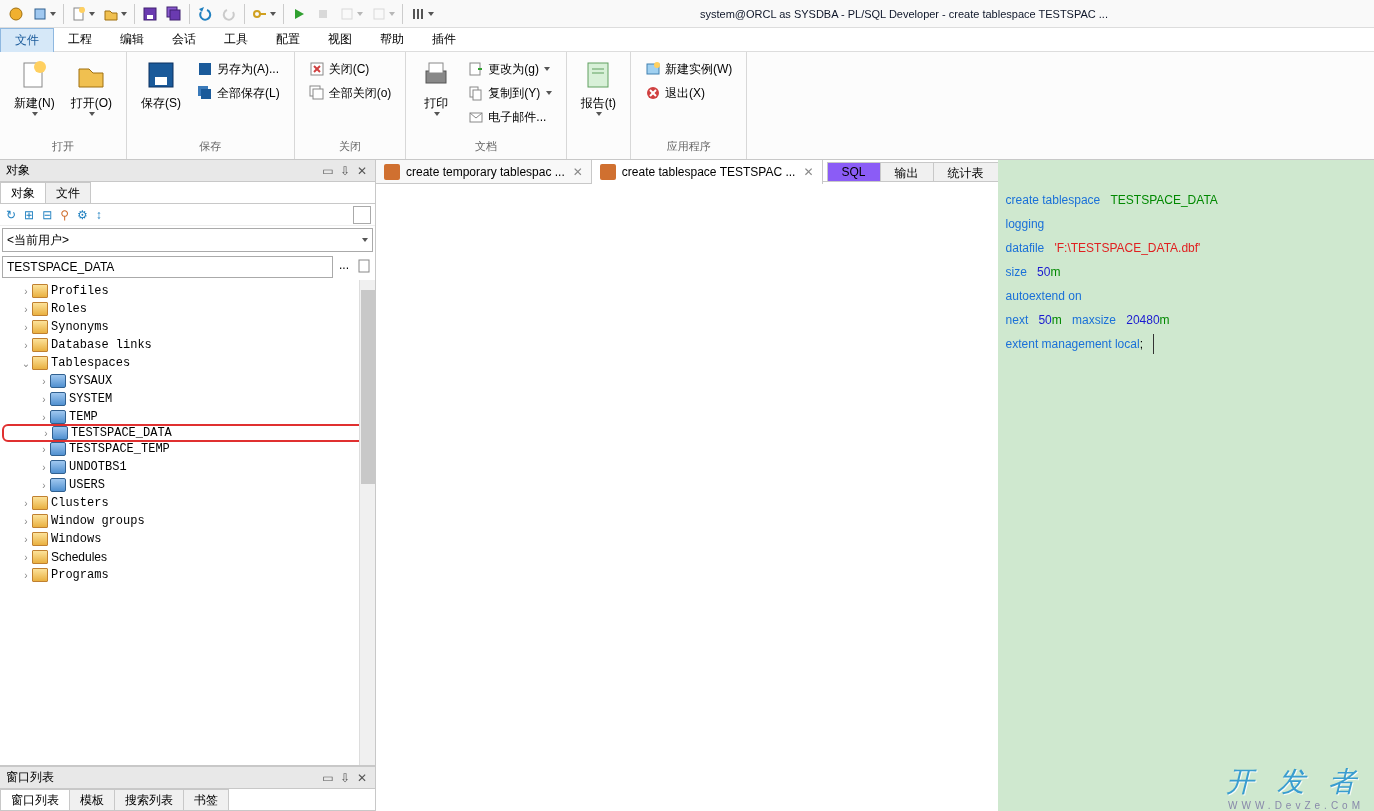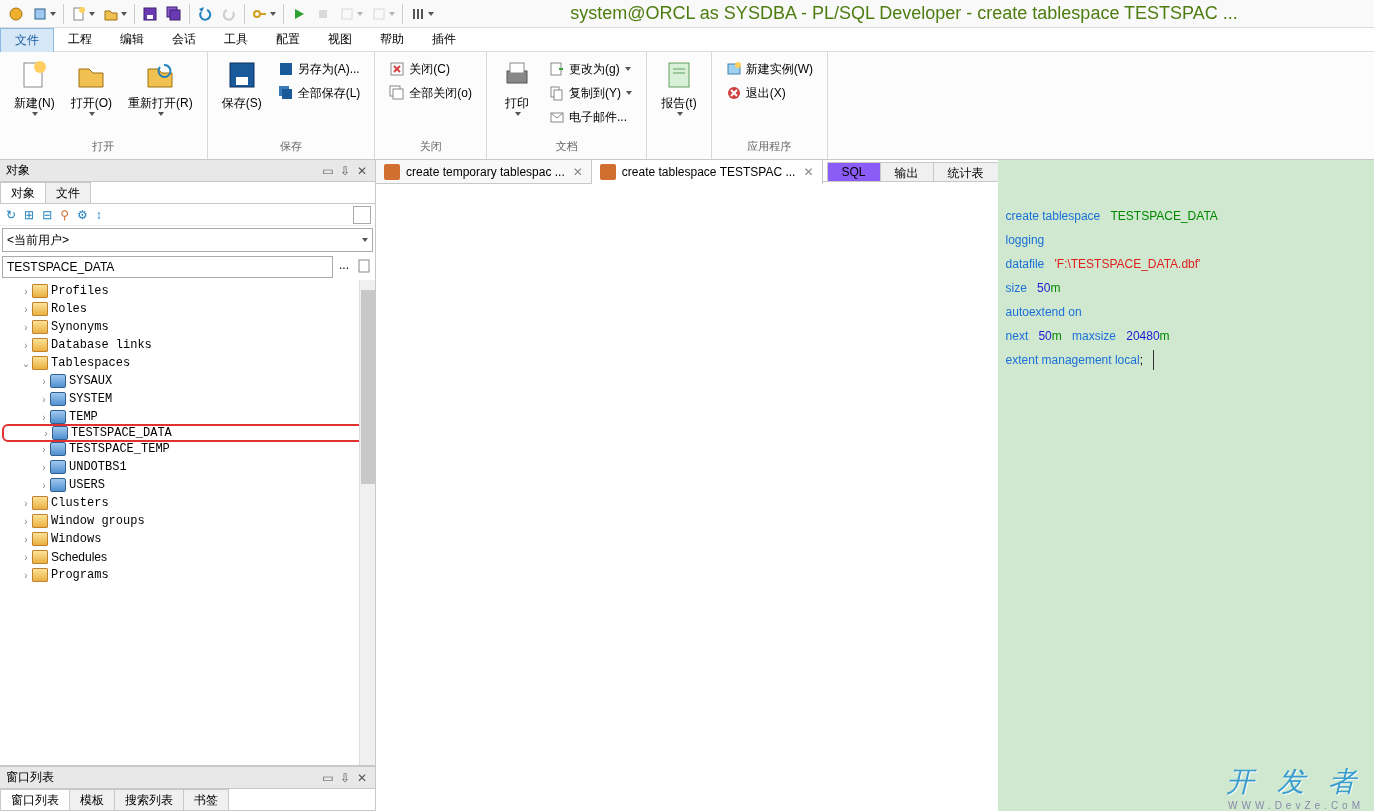--- a/index.html
+++ b/index.html
@@ -1,21 +1,21 @@
 <!DOCTYPE html>
 <html><head>
 <meta charset="utf-8">
 <style>
 * { margin:0; padding:0; box-sizing:border-box; font-family:"Microsoft YaHei","SimSun",sans-serif; font-size:12px; }
 body { background:#fff; width:1374px; height:811px; overflow:hidden; position:relative; }
 .toolbar-top { height:28px; background:#f9f9f9; border-bottom:1px solid #ddd; display:flex; align-items:center; padding:0 4px; }
 .toolbar-top .tb-item { padding:0 4px; display:flex; align-items:center; height:22px; cursor:pointer; }
 .sep { width:1px; height:20px; background:#ccc; margin:0 3px; }
 .dropdown-arrow { width:0; height:0; border-left:3px solid transparent; border-right:3px solid transparent; border-top:4px solid #555; margin-left:2px; }
-.title-text { flex:1; text-align:center; color:#4d7c0f; font-size:18px; }
+.title-text { flex:1; text-align:center; color:#0f172a; font-size:11px; }
 .menu-bar { height:24px; background:#fff; display:flex; align-items:center; border-bottom:1px solid #ddd; }
 .menu-item { padding:3px 14px; cursor:pointer; height:24px; display:flex; align-items:center; }
 .menu-item.active { background:#d6e8f8; border:1px solid #8fb8e0; border-bottom:none; color:#1a5a9a; }
 .ribbon { height:108px; background:#fcfcfc; border-bottom:1px solid #c8c8c8; display:flex; }
 .ribbon-group { border-right:1px solid #d8d8d8; padding:3px 6px; display:flex; flex-direction:column; align-items:center; justify-content:space-between; }
 .ribbon-group-row { display:flex; }
 .ribbon-big { display:flex; flex-direction:column; align-items:center; padding:4px 8px; cursor:pointer; justify-content:flex-start; height:80px; }
 .ribbon-big .ic { width:32px; height:32px; margin-bottom:4px; }
 .ribbon-small-col { display:flex; flex-direction:column; padding:2px; }
 .ribbon-small { display:flex; align-items:center; padding:3px 6px; cursor:pointer; height:24px; }
@@ -50,21 +50,21 @@
 .wl-icon { width:16px; height:16px; margin-right:6px; }
 .sql-ic { background:#d07030; border-radius:2px; }
 .right-pane { flex:1; display:flex; flex-direction:row; }
 .editor-tabs { height:24px; display:flex; align-items:center; border-bottom:1px solid #c8c8c8; background:#f8f8f8; }
 .editor-tab { display:flex; align-items:center; padding:3px 8px; border-right:1px solid #c8c8c8; height:24px; cursor:pointer; font-family:"Courier New",monospace; }
 .editor-tab.active { background:#fff; }
 .editor-tab .close { margin-left:8px; color:#888; cursor:pointer; }
 .subtabs { height:22px; display:flex; border-bottom:1px solid #c8c8c8; padding-left:4px; padding-top:2px; }
 .subtab { padding:2px 14px; border:1px solid #c8c8c8; border-bottom:none; cursor:pointer; margin-right:-1px; background:#f0f0f0; }
 .subtab.active { background:#8b5cf6; }
-.editor { flex:1; background:#cfe8cf; padding:20px 8px; font-family:"Courier New",monospace; font-size:17px; line-height:24px; white-space:pre; position:relative; }
+.editor { flex:1; background:#cfe8cf; padding:4px 8px; font-family:"Courier New",monospace; font-size:17px; line-height:24px; white-space:pre; position:relative; }
 .kw { color:#1a70d8; }
 .str { color:#e02020; }
 .ident { color:#008800; }
 .num { color:#1a1ad0; }
 .cursor-line { display:inline-block; width:1px; height:20px; background:#333; vertical-align:middle; }
 .watermark { position:absolute; right:10px; bottom:10px; font-size:28px; color:#2090d0; font-style:italic; font-family:"SimSun",serif; letter-spacing:8px; opacity:.85; text-shadow:1px 1px #fff;}
 .watermark2 { position:absolute; right:10px; bottom:0px; font-size:10px; color:#88a; letter-spacing:4px;}
 svg { display:block; }
 </style>
 </head>
@@ -187,28 +187,20 @@
           <span>新建(N)</span>
           <span class="dropdown-arrow"></span>
         </div>
       <div class="ribbon-big">
           <svg class="ic" width="32" height="32">
             <path d="M4 10 h10 l4 4 h10 v14 h-24 z" fill="#f0c050" stroke="#a07010"></path>
           </svg>
           <span>打开(O)</span>
           <span class="dropdown-arrow"></span>
         </div>
-      <div class="ribbon-big">
-          <svg class="ic" width="32" height="32">
-            <path d="M4 10 h10 l4 4 h10 v14 h-24 z" fill="#f0c050" stroke="#a07010"></path>
-            <path d="M20 6 a6 6 0 1 1 -4 2" fill="none" stroke="#2080c0" stroke-width="2"></path>
-          </svg>
-          <span>重新打开(R)</span>
-          <span class="dropdown-arrow"></span>
-        </div>
     </div>
     <div class="ribbon-group-label">打开</div>
   </div>
   <div class="ribbon-group">
     <div class="ribbon-group-row">
       <div class="ribbon-big">
           <svg class="ic" width="32" height="32">
             <rect x="4" y="4" width="24" height="24" fill="#1a5a9a" stroke="#0a3060"></rect>
             <rect x="10" y="18" width="12" height="8" fill="#fff"></rect>
           </svg>

